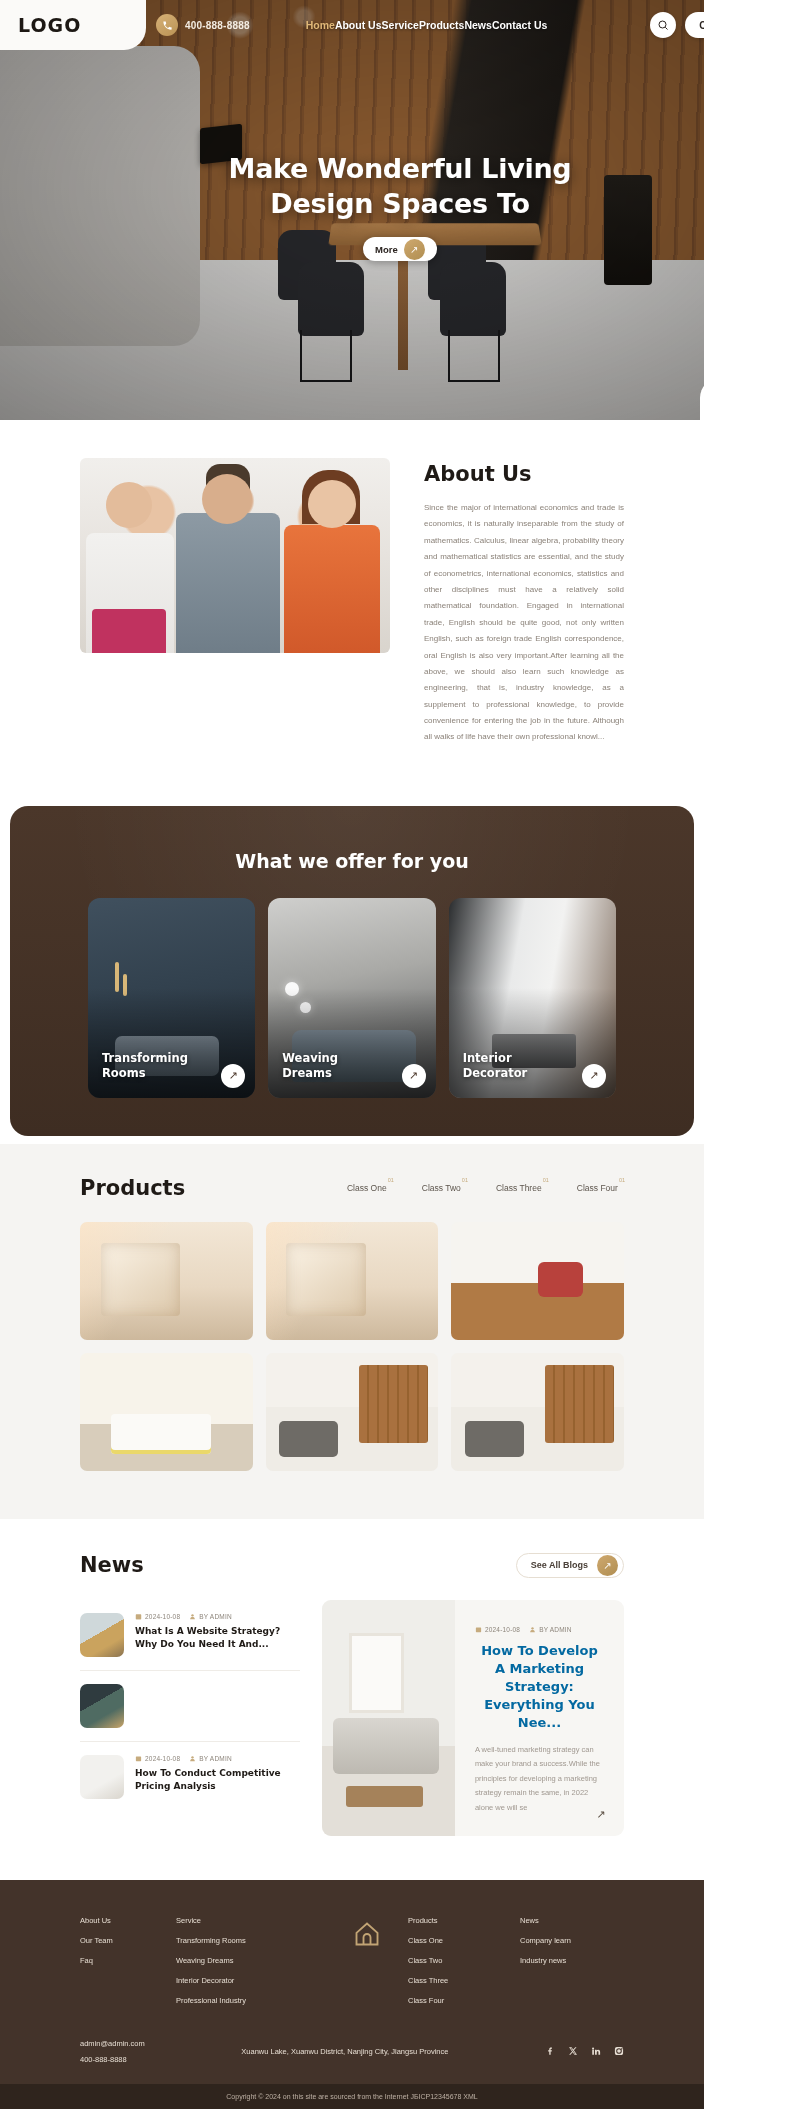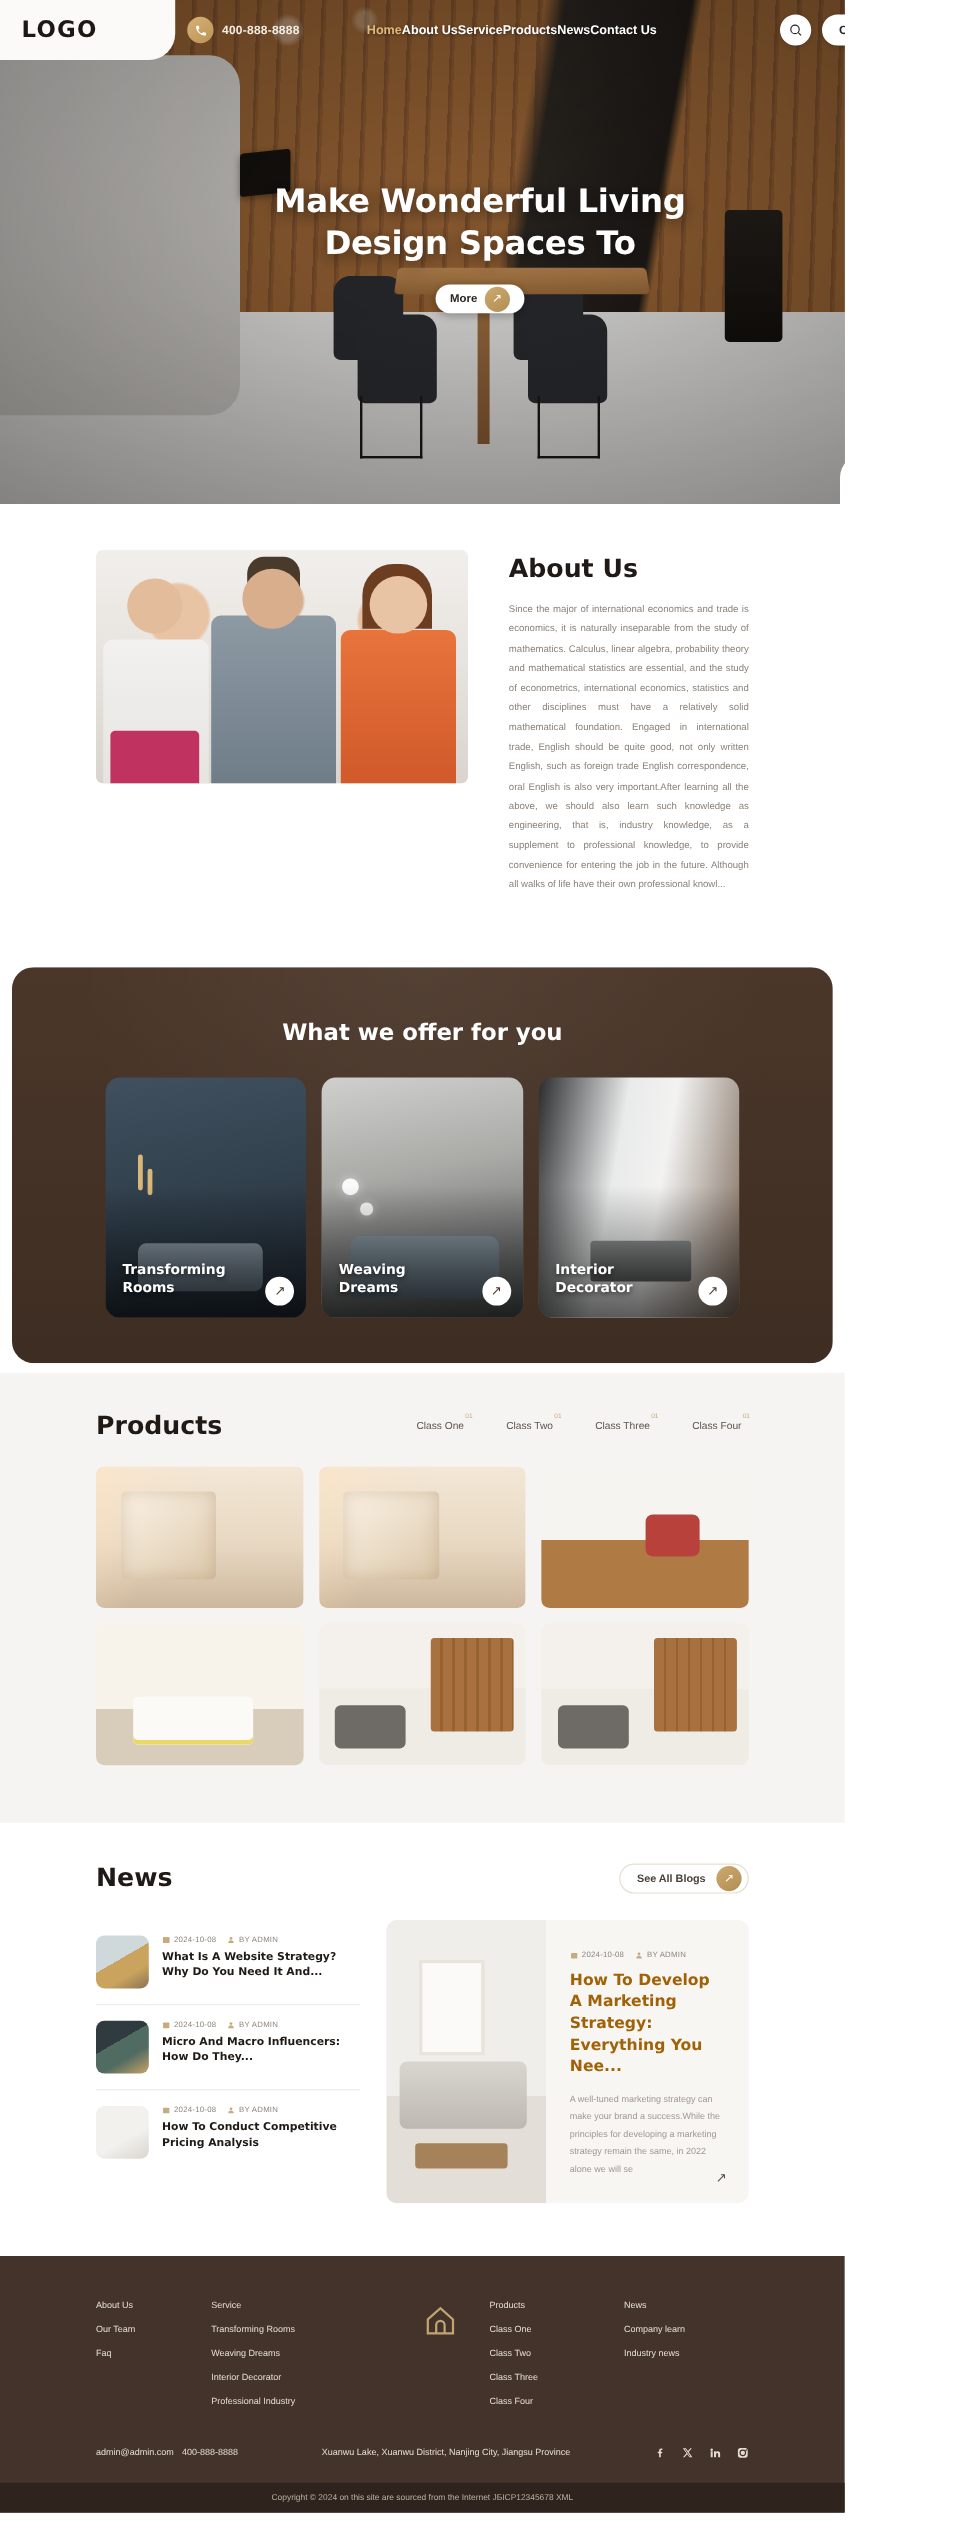--- a/index.html
+++ b/index.html
@@ -326,22 +326,23 @@
   .fi-sofa {
     position:absolute; left:8%; bottom:26%; width:80%; height:24%;
     background:linear-gradient(180deg,#d9d6d0,#bdb9b1); border-radius:6px;
   }
   .fi-table {
     position:absolute; left:18%; bottom:12%; width:58%; height:9%;
     background:#a5825a; border-radius:3px;
   }
   .feature-body { flex:1; padding:26px 20px 20px; }
   .feature-title {
-    font-size:13px; font-weight:700; color:#a16207; line-height:1.38; margin:9px 0 11px;
+    font-size:13px; font-weight:700; color:#0369a1; line-height:1.38; margin:9px 0 11px;
     font-family:"DejaVu Sans", sans-serif;
+    text-align:center;
   }
   .feature-desc { font-size:7.5px; line-height:1.95; color:#a09890; }
   .feature-arrow {
     position:absolute; right:14px; bottom:12px; width:18px; height:18px;
     display:flex; align-items:center; justify-content:center; font-size:11px; color:#5a4e42;
   }
 
   
   .footer { background:#43332a; padding:36px 80px 0; }
   .f-cols { display:flex; align-items:flex-start; }
@@ -349,21 +350,21 @@
   .f-col:nth-child(1) { width:96px; }
   .f-col:nth-child(2) { width:150px; }
   .f-link { font-size:7.5px; color:#e6ddd2; cursor:pointer; white-space:nowrap; }
   .f-logo { flex:1; display:flex; justify-content:center; padding-top:4px; }
   .f-logo svg { width:30px; height:28px; stroke:#c2a474; fill:none; stroke-width:1.6; }
   .f-col.c4 { width:112px; }
   .f-col.c5 { width:104px; }
   .f-bottom {
     display:flex; align-items:center; padding:34px 0 20px;
   }
-  .f-contact { display:flex; flex-direction:row; gap:7px; }
+  .f-contact { display:flex; flex-direction:column; gap:7px; }
   .f-contact span { font-size:7.5px; color:#e6ddd2; }
   .f-addr { flex:1; text-align:center; font-size:7.5px; color:#e6ddd2; }
   .f-social { display:flex; gap:13px; }
   .f-social svg { width:10px; height:10px; fill:#e6ddd2; cursor:pointer; }
   .copyright {
     background:#2f241d; margin:0 -80px; padding:9px 0; text-align:center;
     font-size:7px; color:#bdb0a4;
   }
 </style>
 </head>
@@ -545,38 +546,20 @@
                   </svg>
                 <span>BY ADMIN</span>
               </div>
             </div>
             <div class="news-item-title">What Is A Website Strategy? Why Do You Need It And...</div>
           </div>
         </div>
 
         <div class="news-item">
           <div class="news-thumb nt2"></div>
-          <div>
-            <div class="news-meta">
-              <div class="meta-chip">
-                <svg viewBox="0 0 24 24">
-                    <rect x="3" y="5" width="18" height="16" rx="2"></rect>
-                  </svg>
-                <span>2024-10-08</span>
-              </div>
-              <div class="meta-chip">
-                <svg viewBox="0 0 24 24">
-                    <circle cx="12" cy="8" r="4"></circle>
-                    <path d="M4 21c0-4.4 3.6-8 8-8s8 3.6 8 8"></path>
-                  </svg>
-                <span>BY ADMIN</span>
-              </div>
-            </div>
-            <div class="news-item-title">Micro And Macro Influencers: How Do They...</div>
-          </div>
         </div>
 
         <div class="news-item">
           <div class="news-thumb nt3"></div>
           <div>
             <div class="news-meta">
               <div class="meta-chip">
                 <svg viewBox="0 0 24 24">
                     <rect x="3" y="5" width="18" height="16" rx="2"></rect>
                   </svg>

